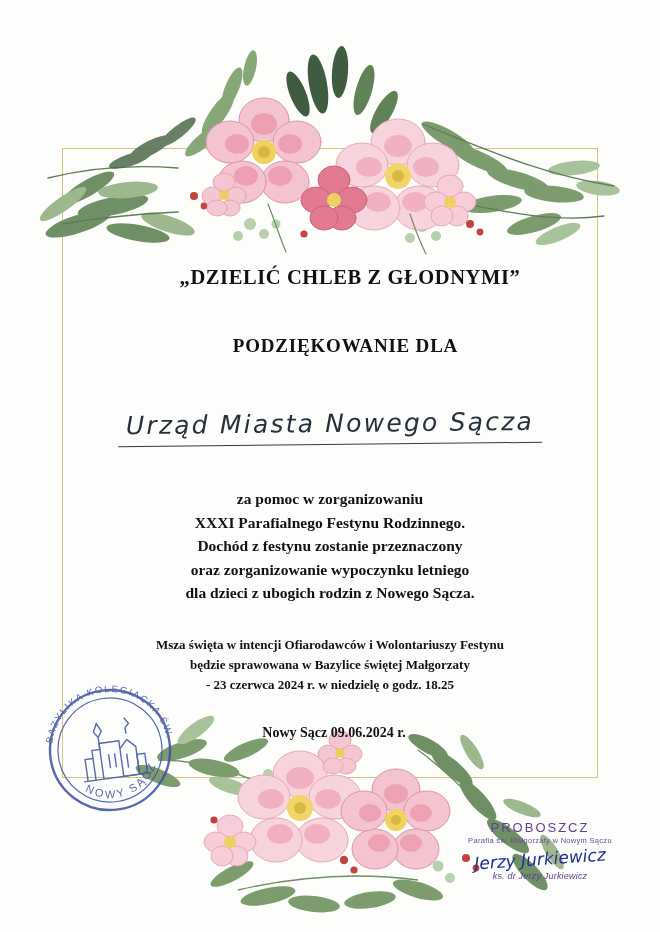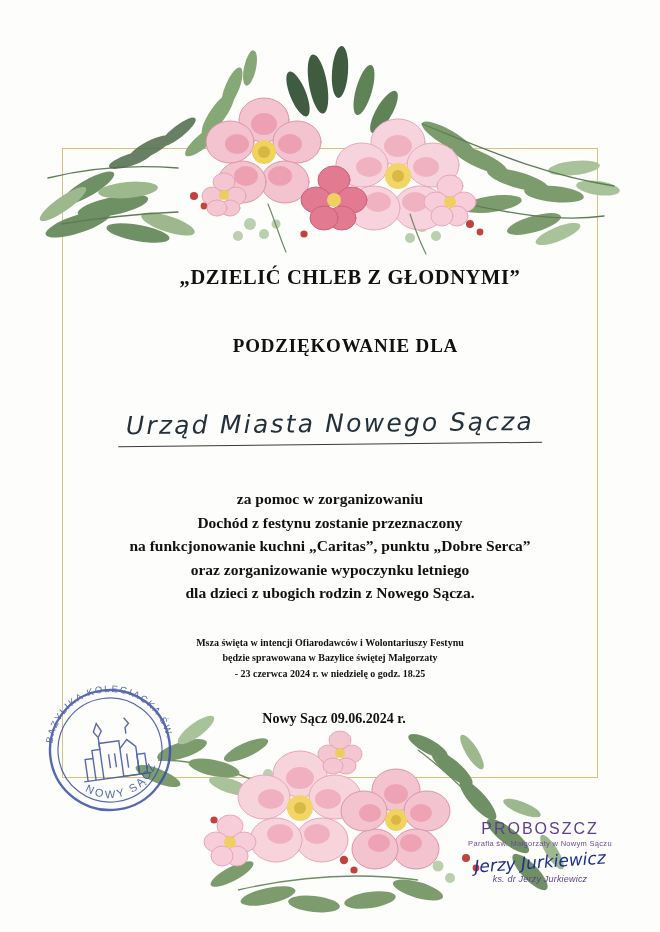--- a/index.html
+++ b/index.html
@@ -99,21 +99,21 @@
   .body-text {
     margin-top: 42px;
     font-size: 15.5px;
     font-weight: bold;
     line-height: 1.52;
     color: #111;
   }
 
   .mass-text {
     margin-top: 30px;
-    font-size: 10px;
+    font-size: 13px;
     font-weight: bold;
     line-height: 1.55;
     color: #111;
   }
 
   .place-date {
     margin-top: 30px;
     font-size: 14px;
     font-weight: bold;
     color: #111;
@@ -133,21 +133,21 @@
   .signature-block {
     position: absolute;
     left: 440px;
     top: 820px;
     width: 200px;
     text-align: center;
     color: #2b3fa0;
   }
   .sig-title {
     font-family: "Liberation Sans", sans-serif;
-    font-size: 16px;
+    font-size: 13px;
     letter-spacing: 2px;
     color: #5e3f8e;
     text-align: center;
   }
   .sig-parish {
     font-family: "Liberation Sans", sans-serif;
     font-size: 7.5px;
     letter-spacing: 0.3px;
     color: #6a4c96;
     margin-top: 1px;
@@ -457,22 +457,22 @@
     <div class="title">„DZIELIĆ CHLEB Z GŁODNYMI”</div>
 
     <div class="subtitle">PODZIĘKOWANIE DLA</div>
 
     <div class="recipient-wrap">
       <span class="recipient">Urząd Miasta Nowego Sącza</span>
     </div>
 
     <div class="body-text">
       <div>za pomoc w zorganizowaniu</div>
+      <div>XXXI Parafialnego Festynu Rodzinnego.</div>
       <div>Dochód z festynu zostanie przeznaczony</div>
-      <div>na funkcjonowanie kuchni „Caritas”, punktu „Dobre Serca”</div>
       <div>oraz zorganizowanie wypoczynku letniego</div>
       <div>dla dzieci z ubogich rodzin z Nowego Sącza.</div>
     </div>
 
     <div class="mass-text">
       <div>Msza święta w intencji Ofiarodawców i Wolontariuszy Festynu</div>
       <div>będzie sprawowana w Bazylice świętej Małgorzaty</div>
       <div>- 23 czerwca 2024 r. w niedzielę o godz. 18.25</div>
     </div>
 

